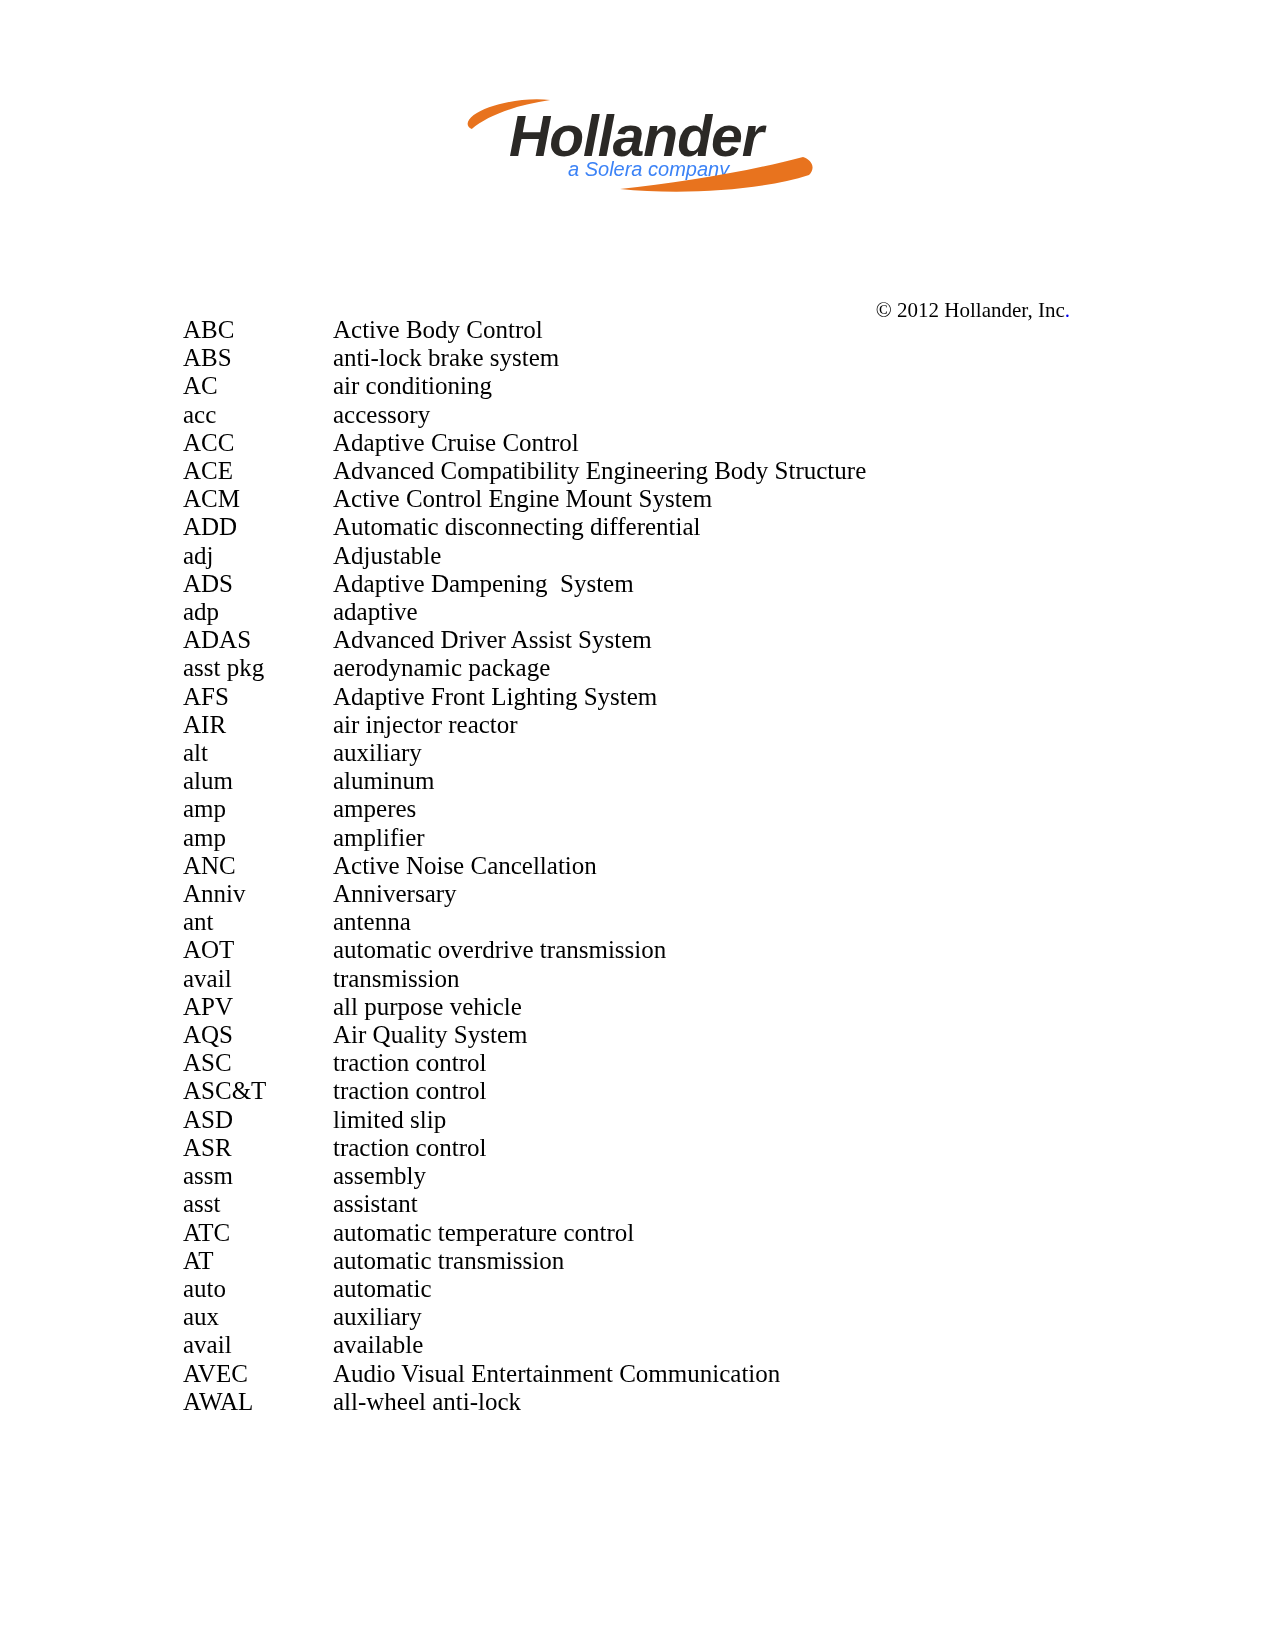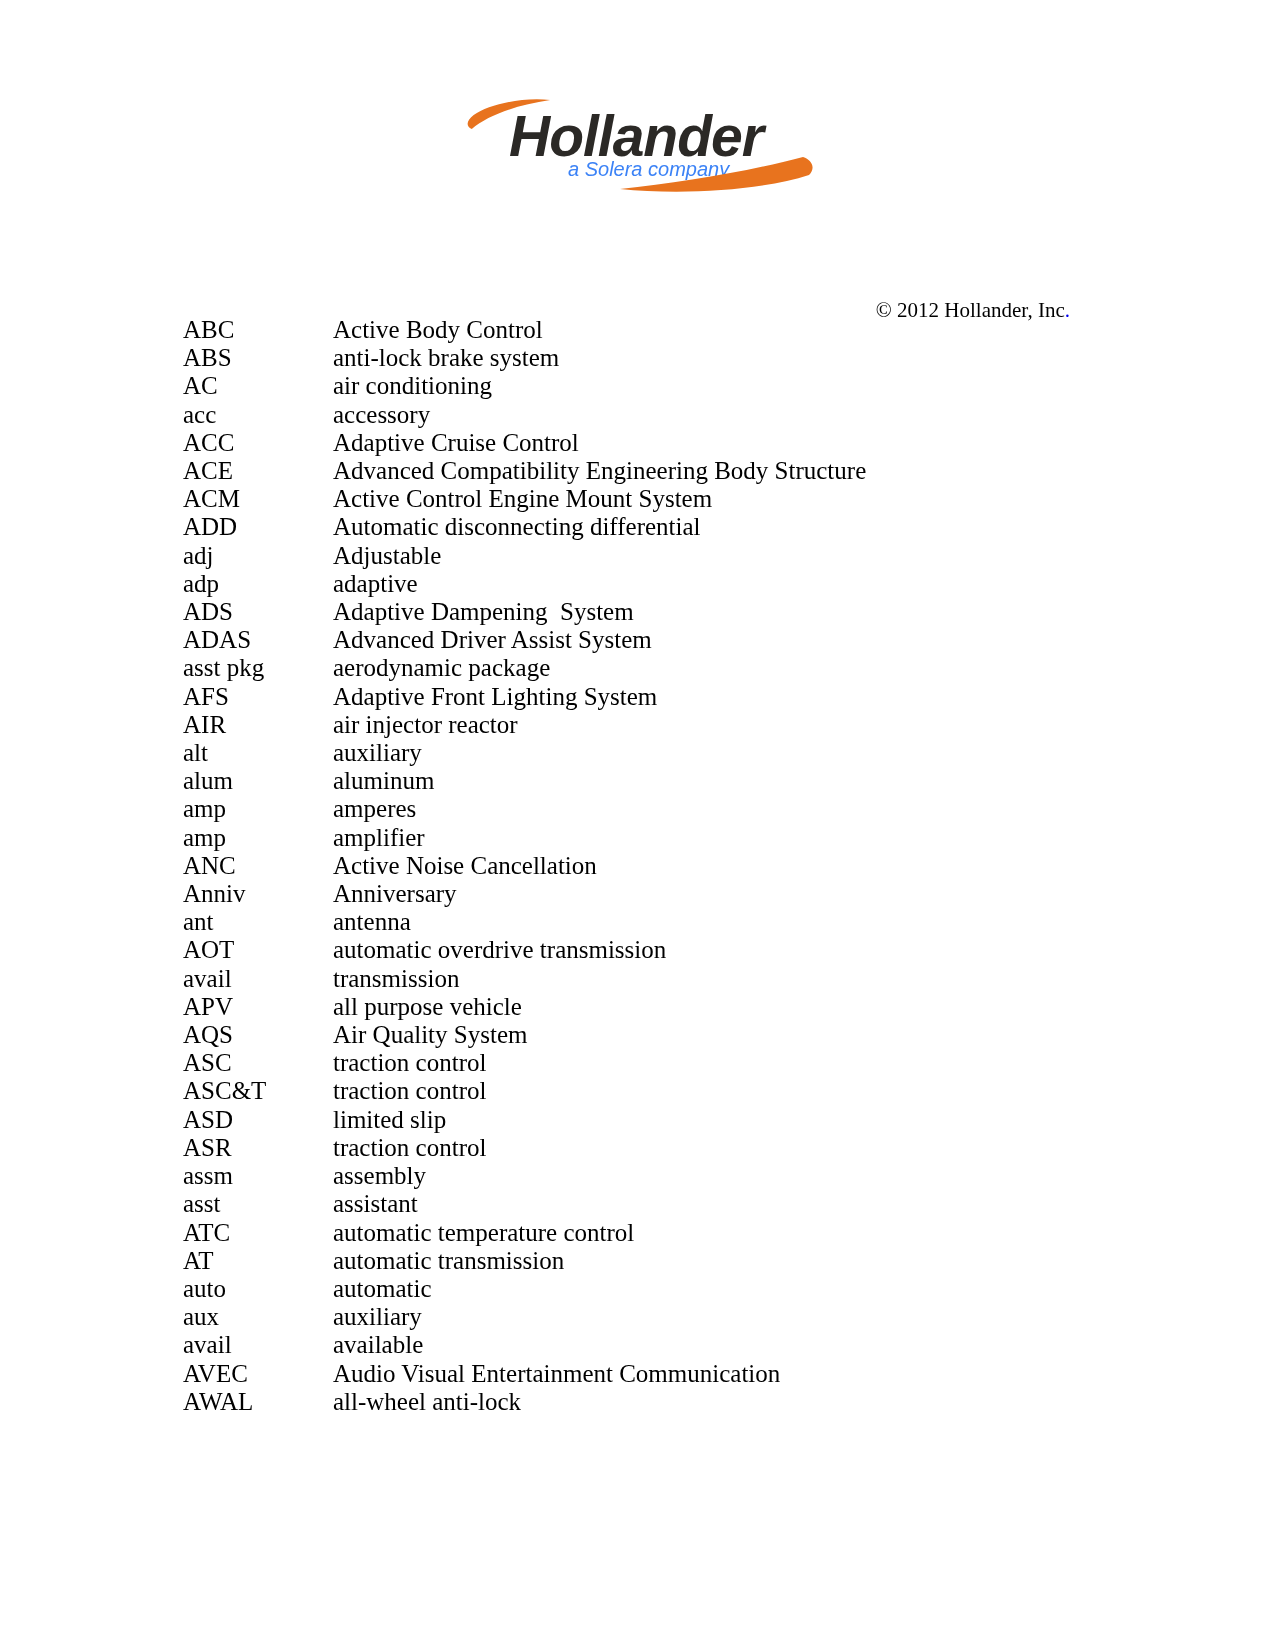--- a/index.html
+++ b/index.html
@@ -166,30 +166,30 @@
     <span class="abbr">ADD</span>
     <span class="def">Automatic disconnecting differential</span>
   </div>
 
   <div class="row">
     <span class="abbr">adj</span>
     <span class="def">Adjustable</span>
   </div>
 
   <div class="row">
+    <span class="abbr">ADS</span>
+    <span class="def">Adaptive Dampening  System</span>
+  </div>
+
+  <div class="row">
     <span class="abbr">adp</span>
     <span class="def">adaptive</span>
   </div>
 
   <div class="row">
-    <span class="abbr">ADS</span>
-    <span class="def">Adaptive Dampening  System</span>
-  </div>
-
-  <div class="row">
     <span class="abbr">ADAS</span>
     <span class="def">Advanced Driver Assist System</span>
   </div>
 
   <div class="row">
     <span class="abbr">asst pkg</span>
     <span class="def">aerodynamic package</span>
   </div>
 
   <div class="row">

